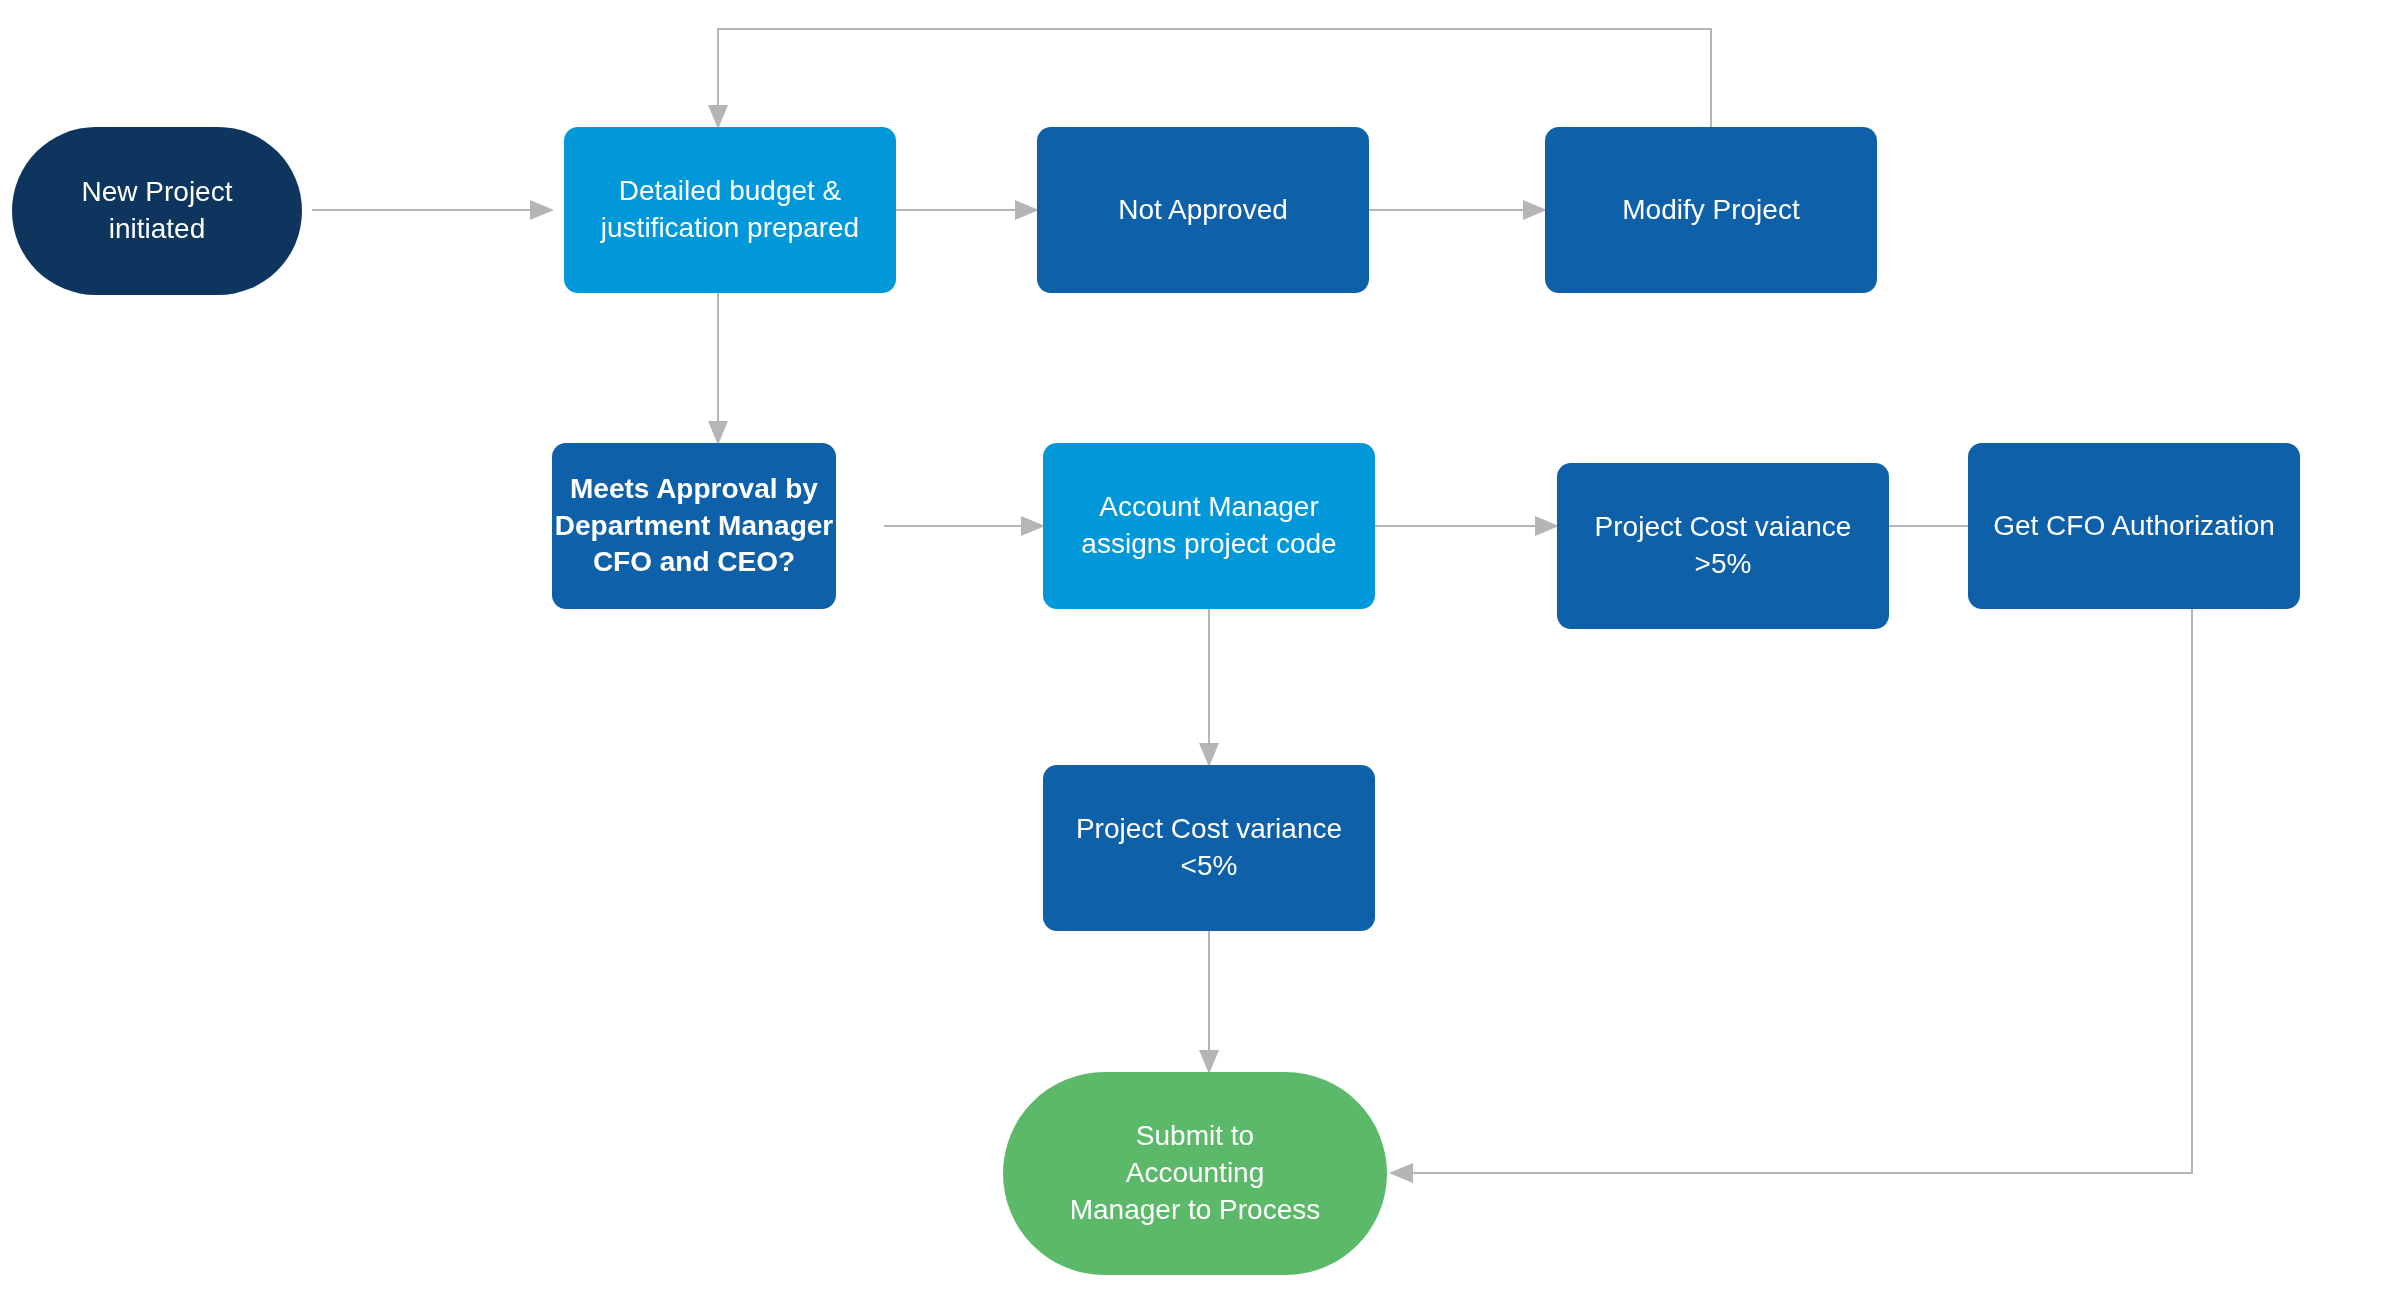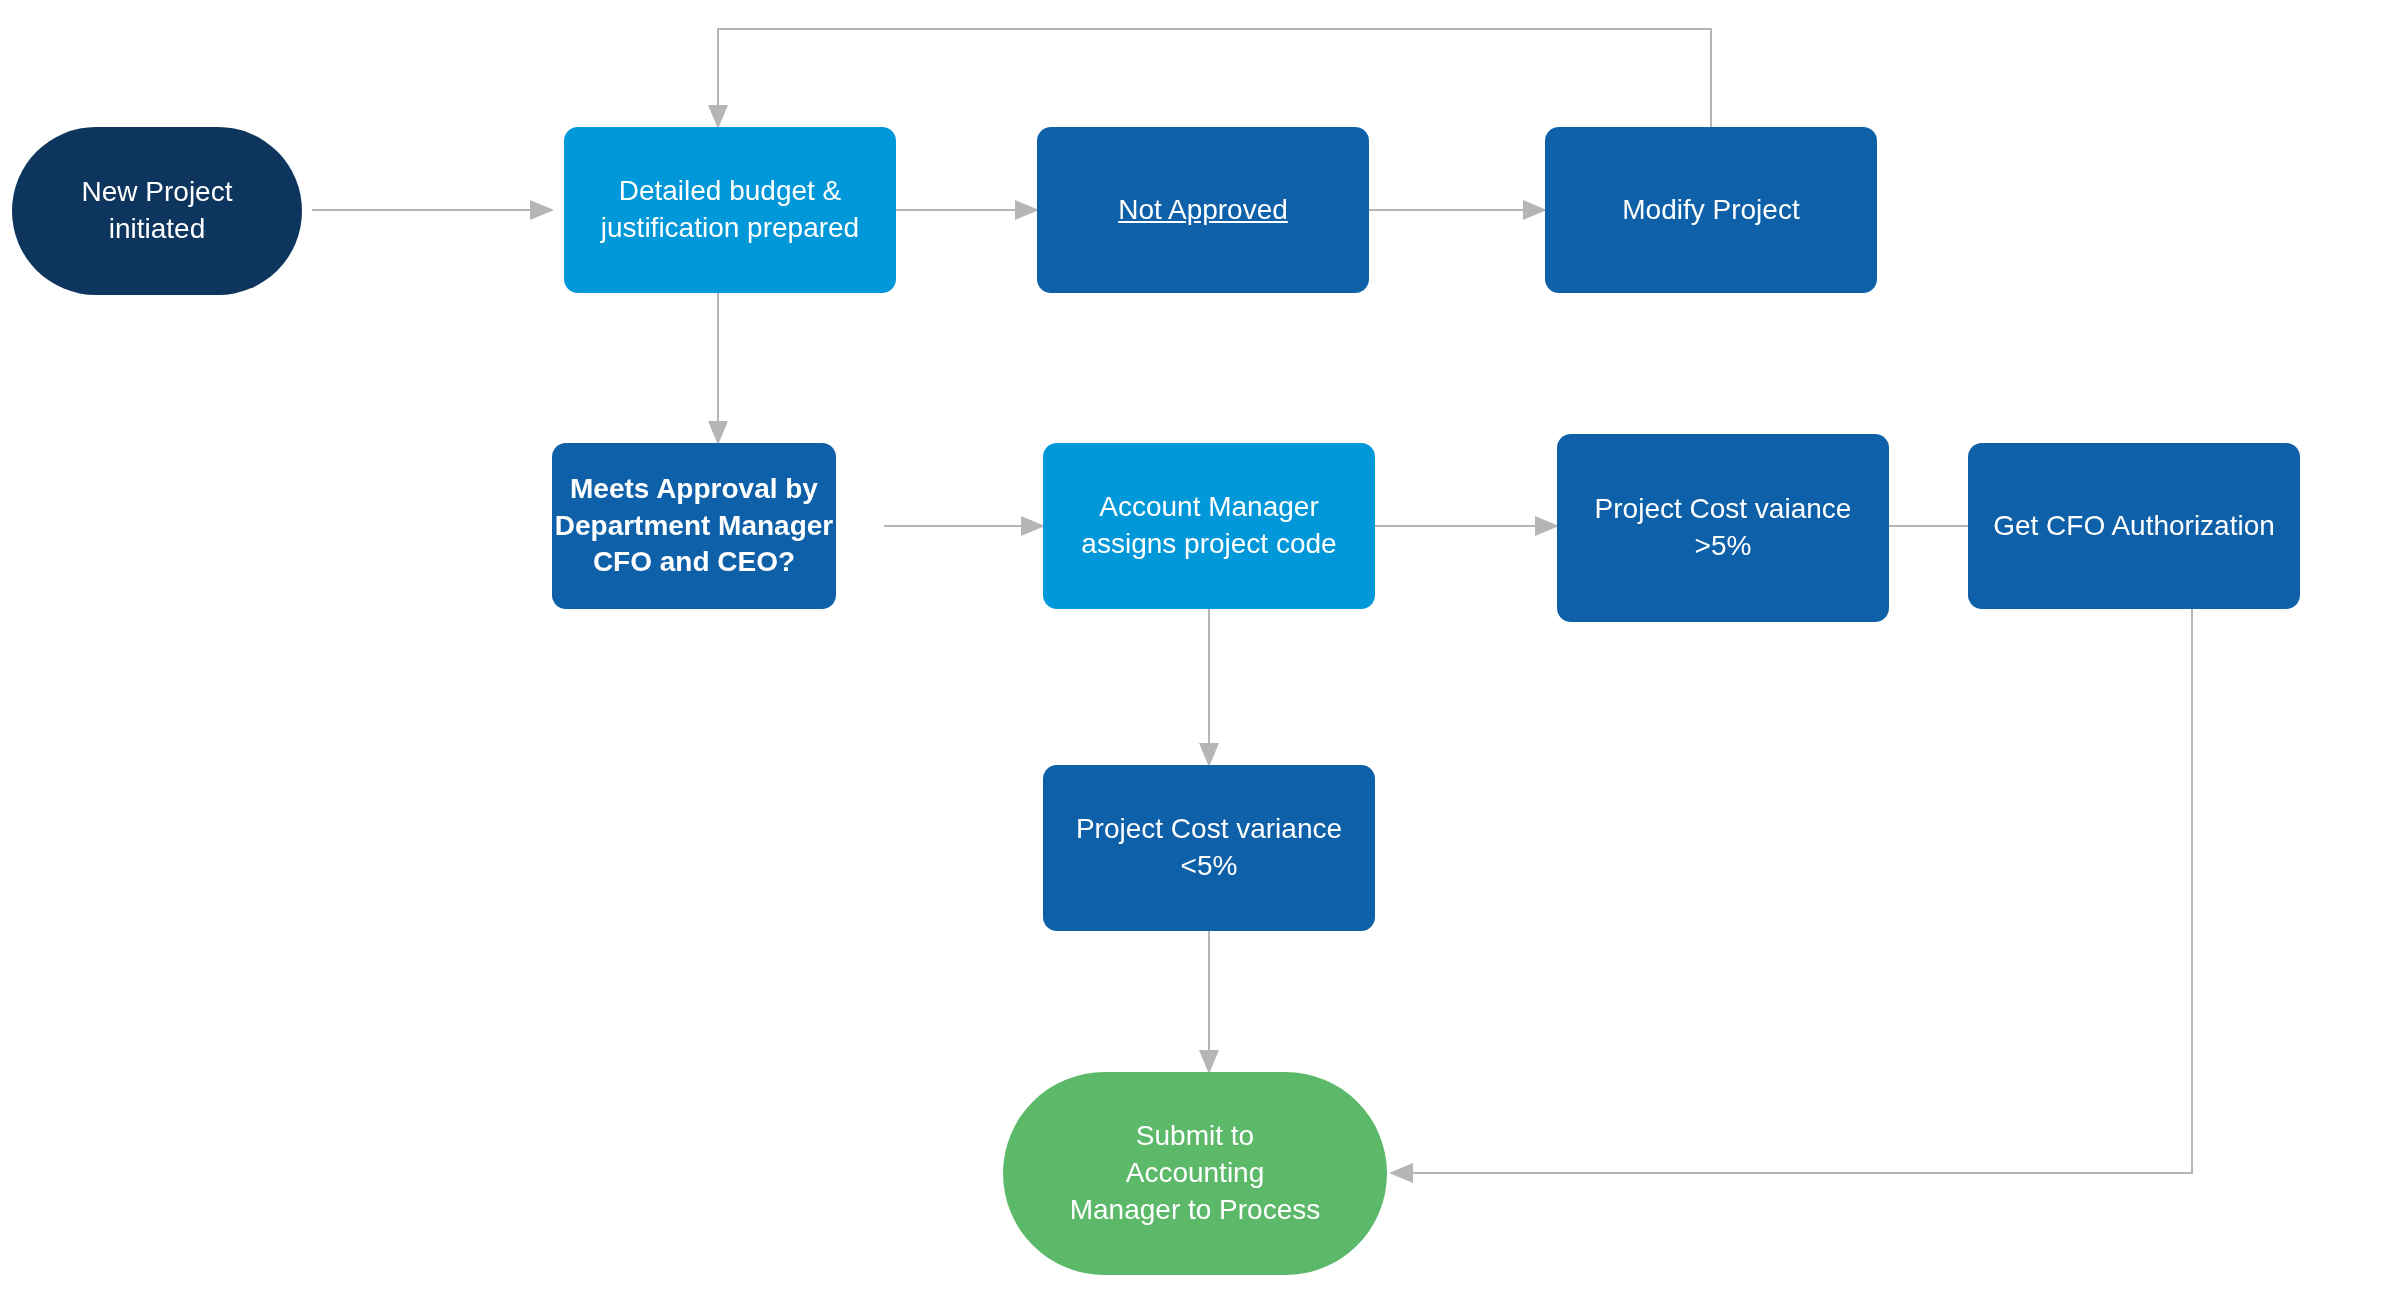--- a/index.html
+++ b/index.html
@@ -53,25 +53,25 @@
     background: var(--start-fill);
     border-radius: 84px;
   }
   .pill-end {
     background: var(--end-fill);
     border-radius: 102px;
   }
   
   #n-new-project       { left: 12px;   top: 127px;  width: 290px; height: 168px; }
   #n-detailed-budget   { left: 552px;  top: 127px;  width: 332px; height: 166px; margin-left: 12px; }
-  #n-not-approved      { left: 1037px; top: 127px;  width: 332px; height: 166px; text-decoration: underline; }
+  #n-not-approved      { left: 1037px; top: 127px;  width: 332px; height: 166px; }
   #n-modify-project    { left: 1545px; top: 127px;  width: 332px; height: 166px; }
   #n-meets-approval    { left: 552px;  top: 443px;  width: 284px; height: 166px; font-weight: bold; }
   #n-account-manager   { left: 1043px; top: 443px;  width: 332px; height: 166px; }
-  #n-cost-var-gt5      { left: 1557px; top: 434px;  width: 332px; height: 188px; align-items: center; }
+  #n-cost-var-gt5      { left: 1557px; top: 463px;  width: 332px; height: 166px; align-items: center; }
   #n-get-cfo-auth      { left: 1968px; top: 443px;  width: 332px; height: 166px; }
   #n-cost-var-lt5      { left: 1043px; top: 765px;  width: 332px; height: 166px; }
   #n-submit-accounting { left: 1003px; top: 1072px; width: 384px; height: 203px; }
 </style>
 </head>
 <body>
 
 <div class="canvas">
 
   <svg class="connector-layer" viewBox="0 0 2392 1316" xmlns="http://www.w3.org/2000/svg">

